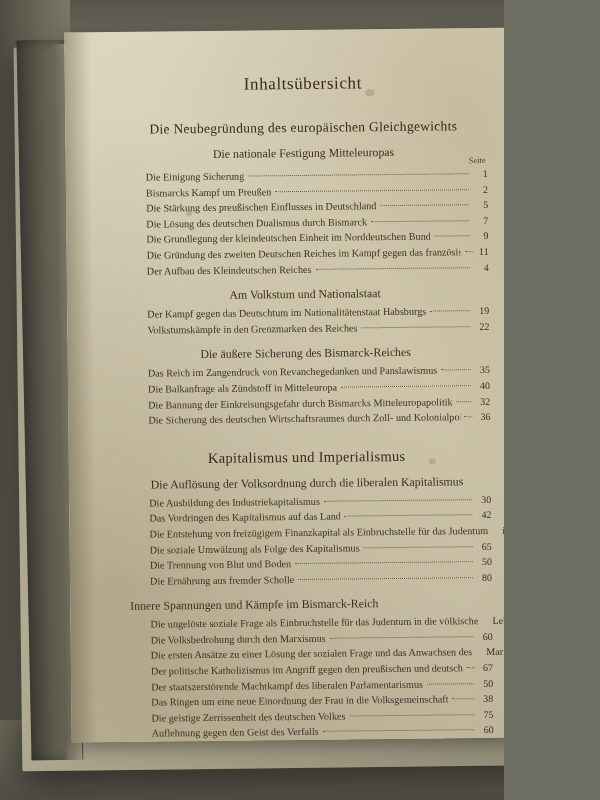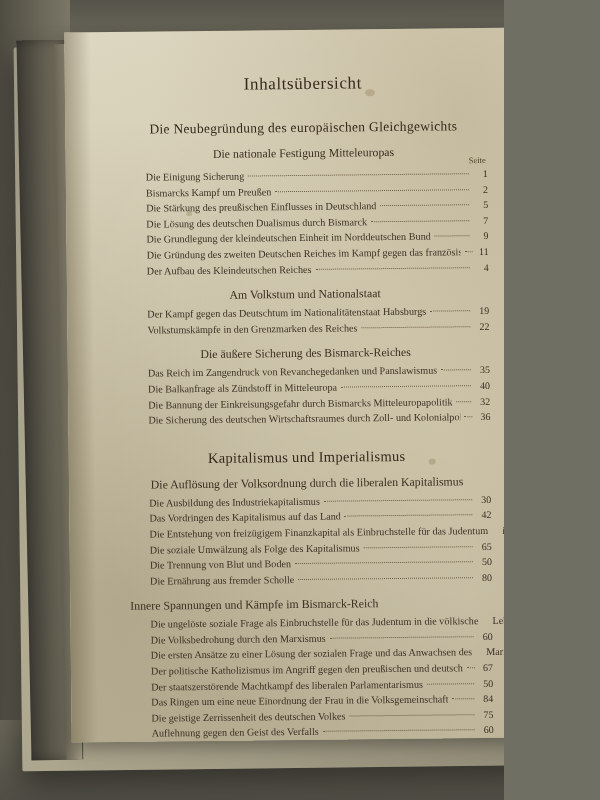--- a/index.html
+++ b/index.html
@@ -278,21 +278,21 @@
           <span class="pg">67</span>
         </li>
         <li class="indent1">
           <span class="t">Der staatszerstörende Machtkampf des liberalen Parlamentarismus</span>
           <span class="dots"></span>
           <span class="pg">50</span>
         </li>
         <li class="indent1">
           <span class="t">Das Ringen um eine neue Einordnung der Frau in die Volksgemeinschaft</span>
           <span class="dots"></span>
-          <span class="pg">84</span>
+          <span class="pg">38</span>
         </li>
         <li class="indent1">
           <span class="t">Die geistige Zerrissenheit des deutschen Volkes</span>
           <span class="dots"></span>
           <span class="pg">75</span>
         </li>
         <li class="indent1">
           <span class="t">Auflehnung gegen den Geist des Verfalls</span>
           <span class="dots"></span>
           <span class="pg">60</span>

